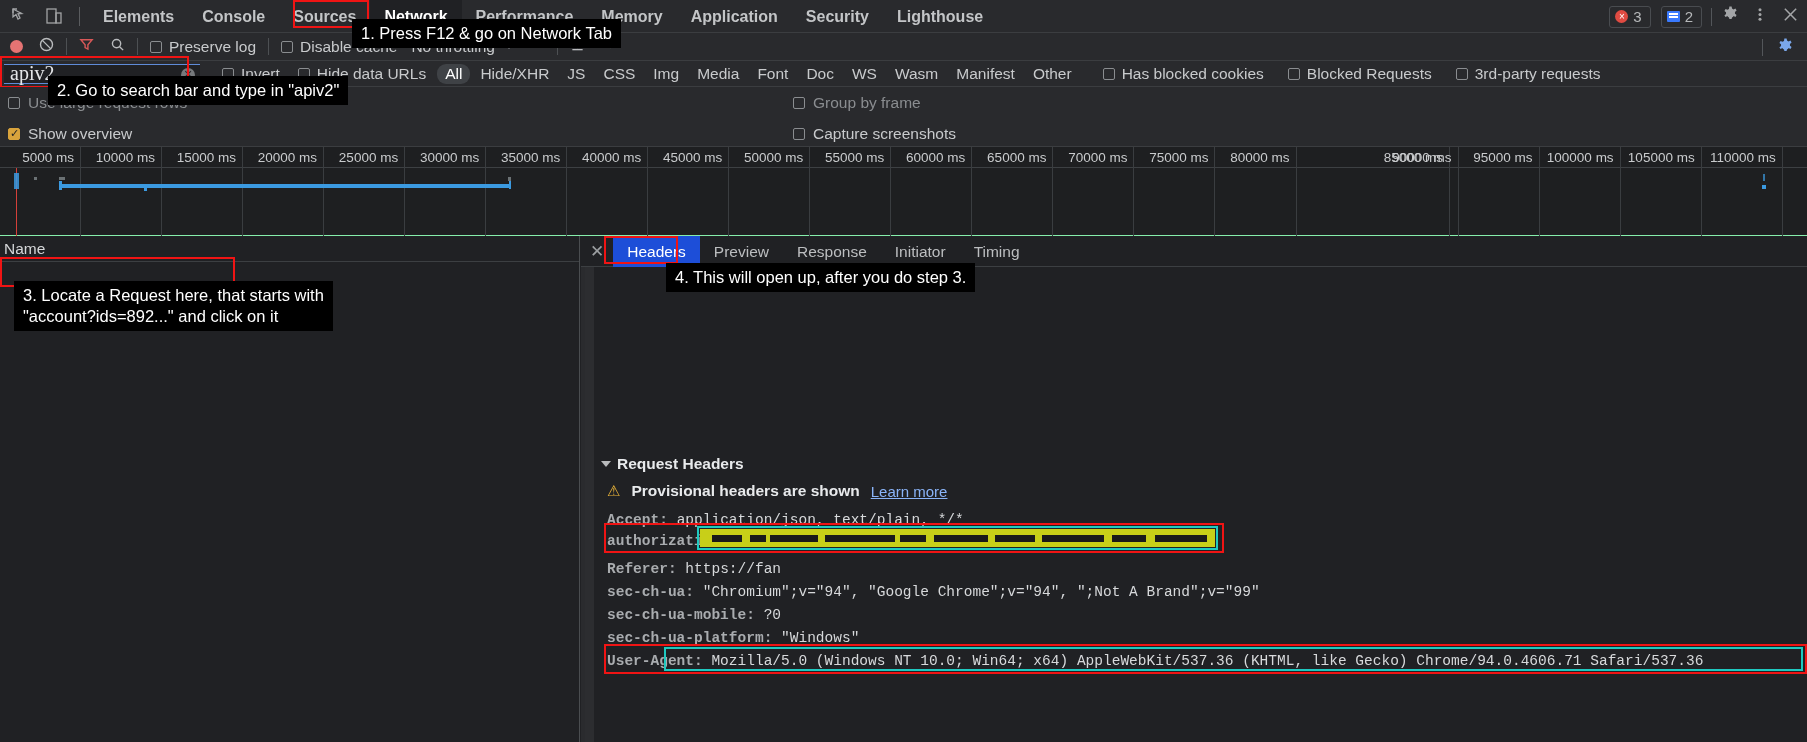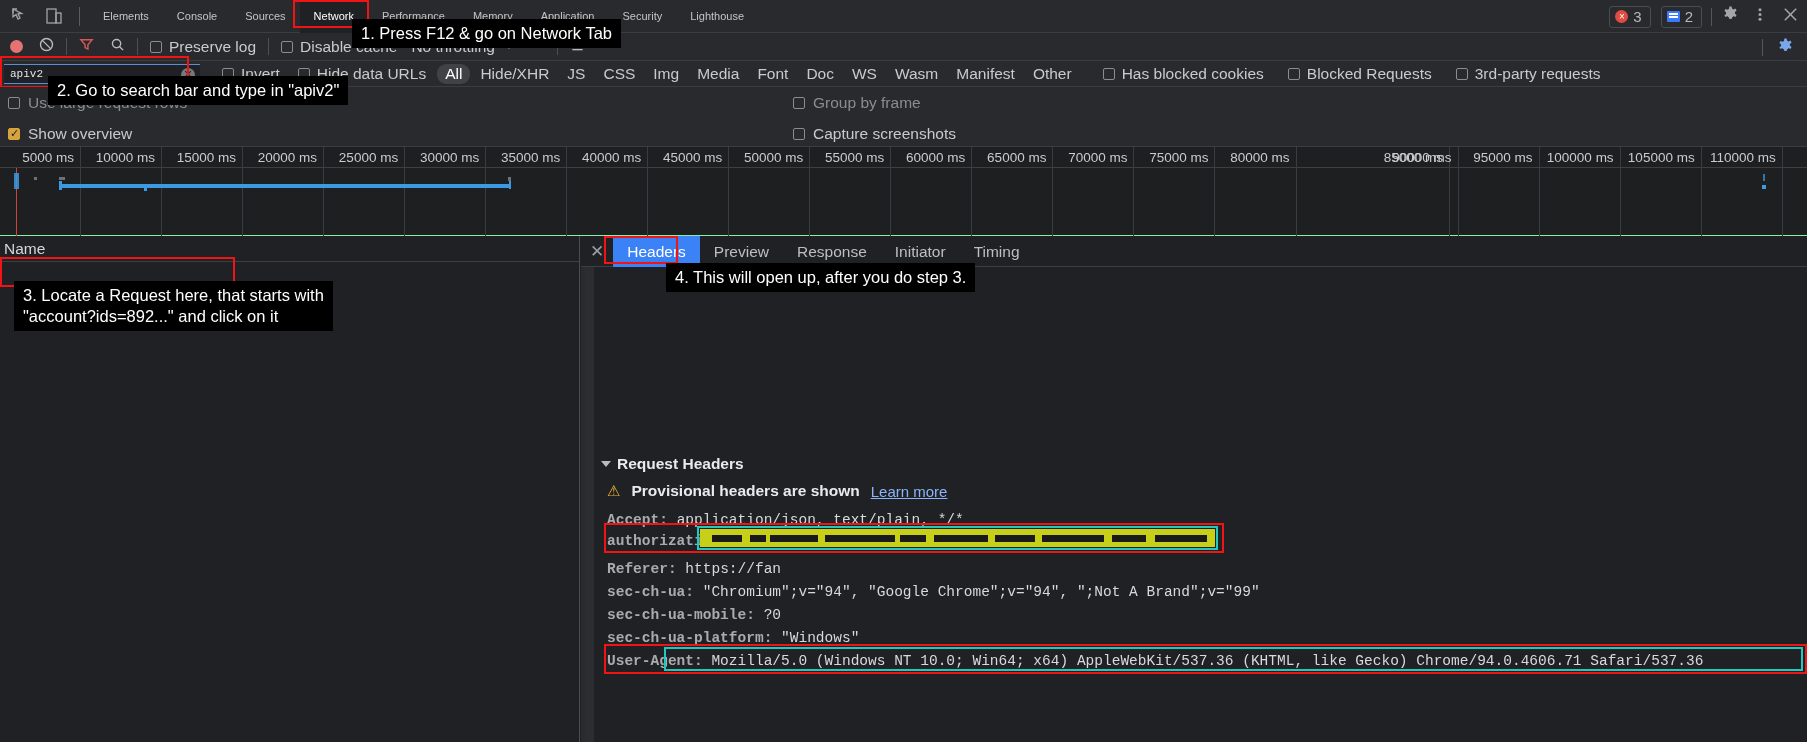--- a/index.html
+++ b/index.html
@@ -30,21 +30,21 @@
     display: flex; align-items: center;
     padding: 0 6px 0 10px; gap: 14px;
   }
   .tb-icon { width: 20px; height: 20px; opacity: .78; cursor: pointer; display:block; }
   .tb-sep {
     width: 1px; height: 19px; background: #5a5c5f; margin: 0 9px;
   }
   .tabs { display: flex; align-items: center; height: 33px; }
   .tab {
     padding: 0 14px; height: 33px; line-height: 33px;
-    font-size: 11px; color: #c3c5c7; cursor: pointer; white-space: nowrap;
+    font-size: 16px; color: #c3c5c7; cursor: pointer; white-space: nowrap; font-weight: bold;
   }
   .tab.selected {
     color: #ffffff; background: #202124;
   }
   .tab-highlight {
     position: absolute; left: 293px; top: 0px;
     width: 76px; height: 28px;
     border: 2.5px solid #f01414; pointer-events: none;
   }
   .tb-right {
@@ -131,22 +131,22 @@
     margin-left: 4px;
     width: 196px; height: 20px;
     background: #202124;
     border-top: 1px solid #5f8bd8;
     border-bottom: 1px solid #5f8bd8;
     border-left: none; border-right: none;
     display: flex; align-items: center;
   }
   .search-box input {
     background: transparent; border: none; outline: none;
-    color: #e4e6e8; font-size: 11px;
-    font-family: Liberation Mono, monospace;
+    color: #e4e6e8; font-size: 20px;
+    font-family: Liberation Serif, serif;
     width: 160px; padding-left: 6px;
   }
   .clear-x {
     position: absolute; right: 5px; top: 3px;
     width: 14px; height: 14px; border-radius: 50%;
     background: #76797c; color: #2a2b2e; font-size: 11px;
     display: flex; align-items: center; justify-content: center;
     cursor: pointer; font-family: "Liberation Sans", sans-serif;
   }
   .ftype {
@@ -243,21 +243,21 @@
     height: 31px; display: flex; align-items: center;
     border-bottom: 1px solid #3c3f42; background: #202124;
   }
   .det-x {
     margin: 0 9px 0 9px; color: #9b9ea1; font-size: 17px; cursor: pointer;
   }
   .det-tab {
     padding: 0 14px; height: 31px; line-height: 31px;
     font-size: 15.5px; color: #bcbec0; cursor: pointer;
   }
-  .det-tab.selected { color: #ffffff; background: #3b82f6; }
+  .det-tab.selected { color: #ffffff; background: #1d4ed8; }
   .headers-highlight {
     position: absolute; left: 23px; top: 0px;
     width: 74px; height: 28px;
     border: 2.5px solid #f01414; pointer-events: none;
   }
 
   
   .hdr-content {
     position: absolute; left: 0; top: 31px;
     width: 1226px; height: 475px;

